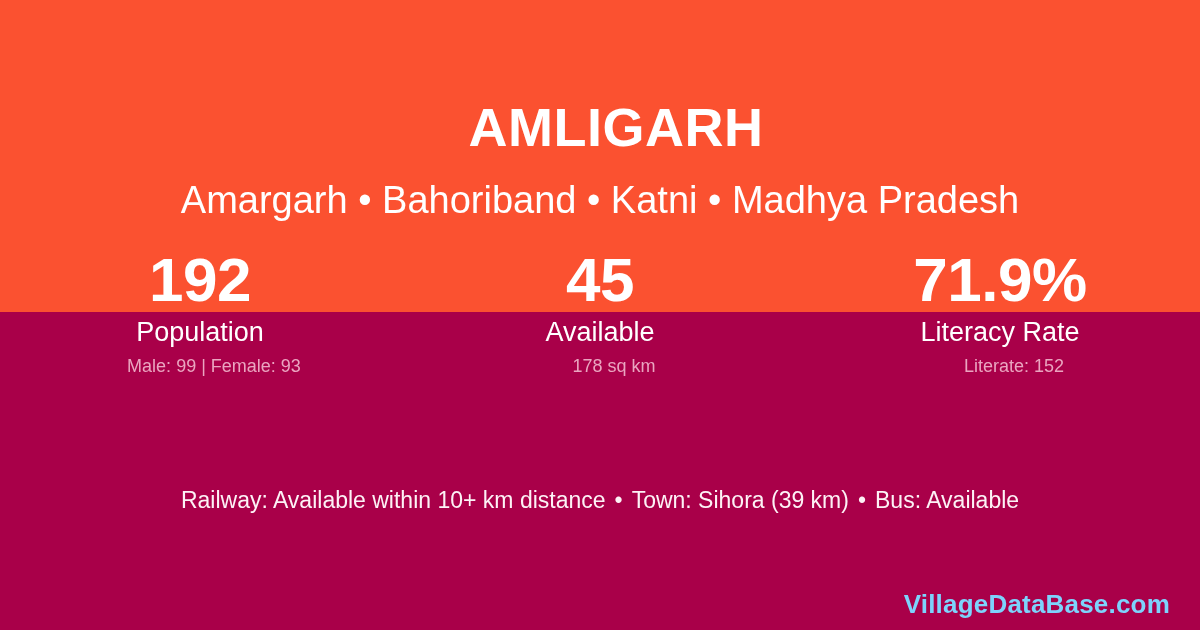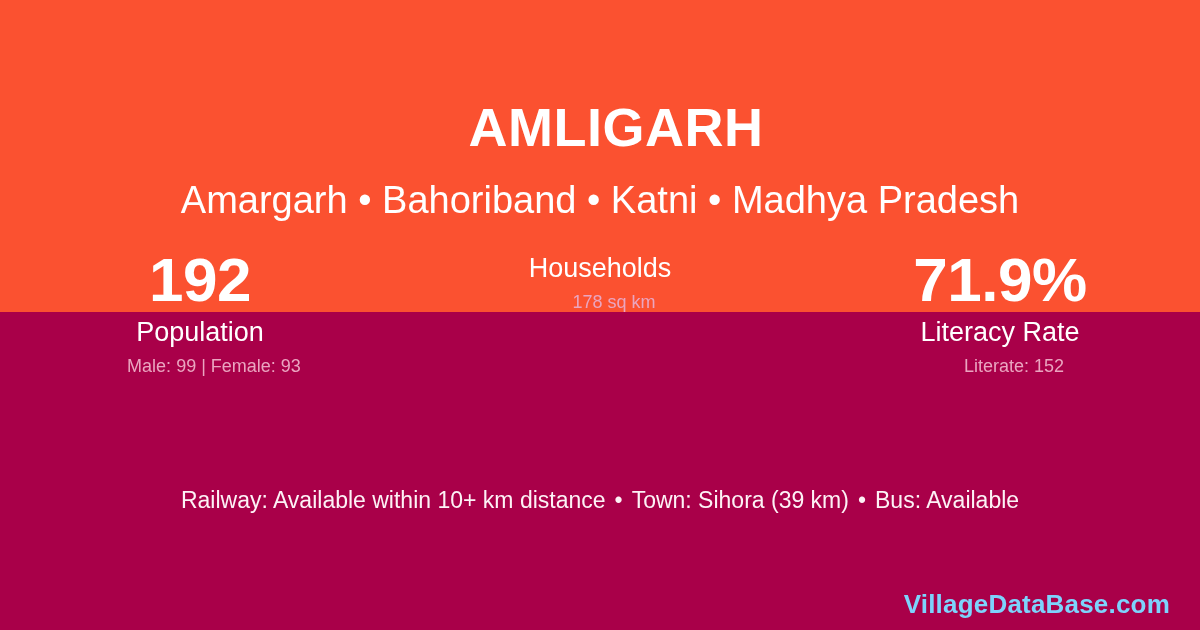--- a/index.html
+++ b/index.html
@@ -163,21 +163,22 @@
 
     <div class="stats">
 
       <div class="stat">
         <div class="stat-value">192</div>
         <div class="stat-label">Population</div>
         <div class="stat-sub">Male: 99 | Female: 93</div>
       </div>
 
       <div class="stat">
-        <div class="stat-label">Households</div>
+        <div class="stat-value">45</div>
+        <div class="stat-label">Available</div>
         <div class="stat-sub">178 sq km</div>
       </div>
 
       <div class="stat">
         <div class="stat-value">71.9%</div>
         <div class="stat-label">Literacy Rate</div>
         <div class="stat-sub">Literate: 152</div>
       </div>
 
     </div>

